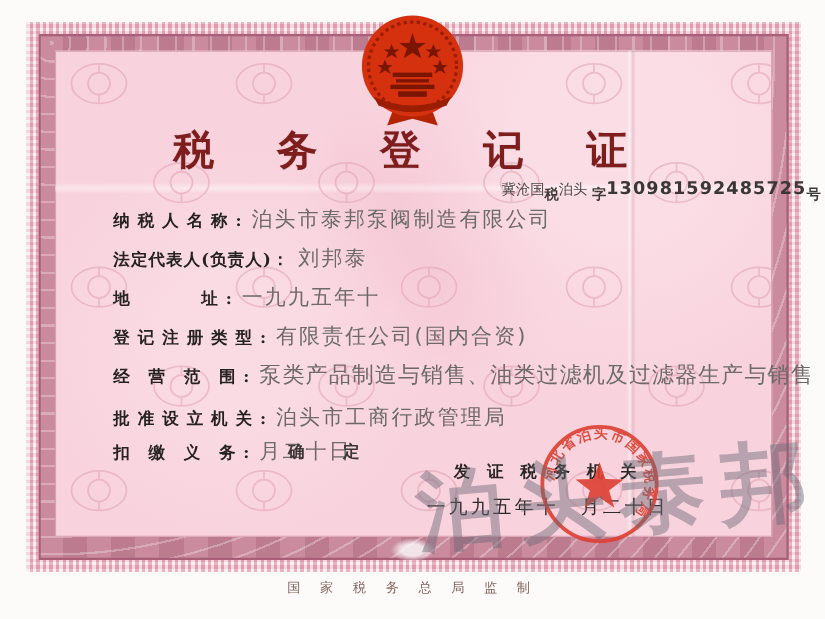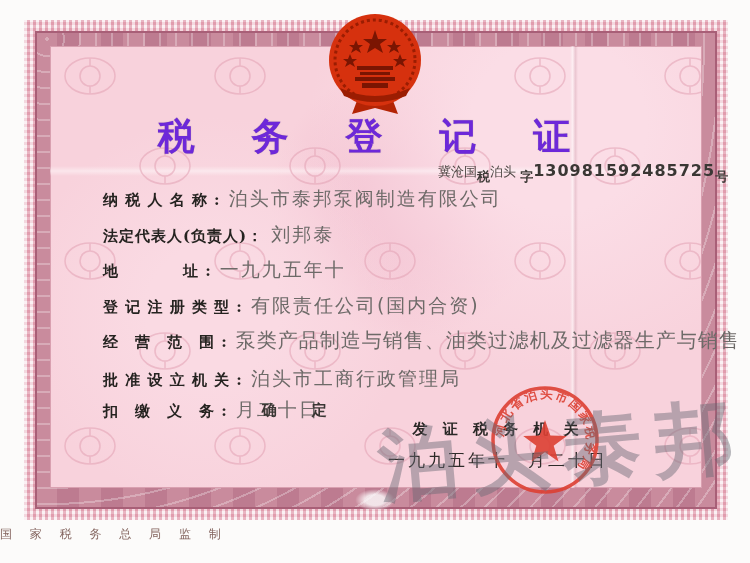--- a/index.html
+++ b/index.html
@@ -29,43 +29,43 @@
   .crease-v{position:absolute;left:570px;top:46px;width:8px;height:442px;z-index:1;
             background:linear-gradient(90deg,rgba(255,255,255,0),rgba(255,255,255,.5),rgba(186,130,146,.25),rgba(255,255,255,0));}
   .crease-h{position:absolute;left:50px;top:166px;width:652px;height:10px;z-index:1;
             background:linear-gradient(0deg,rgba(255,255,255,0),rgba(255,255,255,.45),rgba(255,255,255,0));}
   
   .wm-svg{position:absolute;left:50px;top:46px;z-index:1;opacity:.55;}
   
   .emblem{position:absolute;left:320px;top:10px;z-index:3;}
   
   .title{position:absolute;left:0;top:112px;width:750px;text-align:center;z-index:2;
-         font-size:37px;font-weight:bold;letter-spacing:22px;color:#6d28d9;
+         font-size:37px;font-weight:bold;letter-spacing:22px;color:#7f1d1d;
          text-shadow:0 0 1px rgba(60,50,50,.4);font-family:"DejaVu Serif","Liberation Serif",serif;}
-  .serial{position:absolute;left:438px;top:161px;z-index:2;color:#4c4743;font-size:13px;white-space:nowrap;}
+  .serial{position:absolute;left:456px;top:161px;z-index:2;color:#4c4743;font-size:13px;white-space:nowrap;}
   .serial .lo{position:relative;top:5px;font-weight:bold;color:#3f3b38;}
   .serial .num{font-size:16px;color:#3a3734;letter-spacing:1px;font-weight:bold;}
   .fields{position:absolute;left:0;top:0;z-index:2;}
   .row{position:absolute;left:103px;white-space:nowrap;}
   .row .lbl{font-size:15px;font-weight:bold;color:#252320;letter-spacing:1px;
             font-family:"DejaVu Serif","Liberation Serif",serif;}
   .row .val{font-size:19px;color:#6d6a68;margin-left:8px;letter-spacing:2px;
             font-family:"DejaVu Sans","Liberation Sans",sans-serif;}
   .row .pre{font-size:15px;font-weight:bold;color:#3a3734;margin-left:-58px;letter-spacing:10px;
             position:relative;top:-1px;font-family:Liberation Mono, monospace;}
   .issuer{position:absolute;left:408px;top:420px;width:180px;text-align:center;z-index:2;
           font-size:15px;font-weight:bold;letter-spacing:5px;color:#2a2826;
           font-family:"DejaVu Serif","Liberation Serif",serif;}
   .date{position:absolute;left:388px;top:449px;z-index:2;font-size:17px;color:#2e2b29;
         letter-spacing:3px;font-family:"DejaVu Serif","Liberation Serif",serif;}
   .seal{position:absolute;left:483px;top:378px;z-index:3;opacity:.9;}
   .overlay-wm{position:absolute;left:378px;top:398px;z-index:4;font-size:80px;font-weight:bold;
               color:rgba(105,105,115,.45);letter-spacing:12px;transform:rotate(-5deg);
               white-space:nowrap;font-family:"DejaVu Serif","Liberation Serif",serif;}
-  .footer{position:absolute;left:0;top:526px;width:750px;text-align:left;z-index:2;
+  .footer{position:absolute;left:0;top:526px;width:750px;text-align:center;z-index:2;
           font-size:12px;color:#84655f;letter-spacing:7px;
           font-family:"DejaVu Serif","Liberation Serif",serif;}
 </style>
 </head>
 <body>
 
 <div class="page">
 
   <div class="lace"></div>
   <div class="band"></div>

